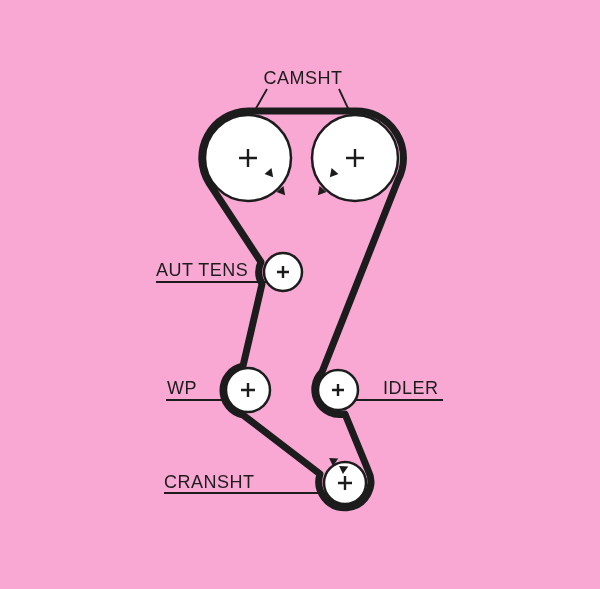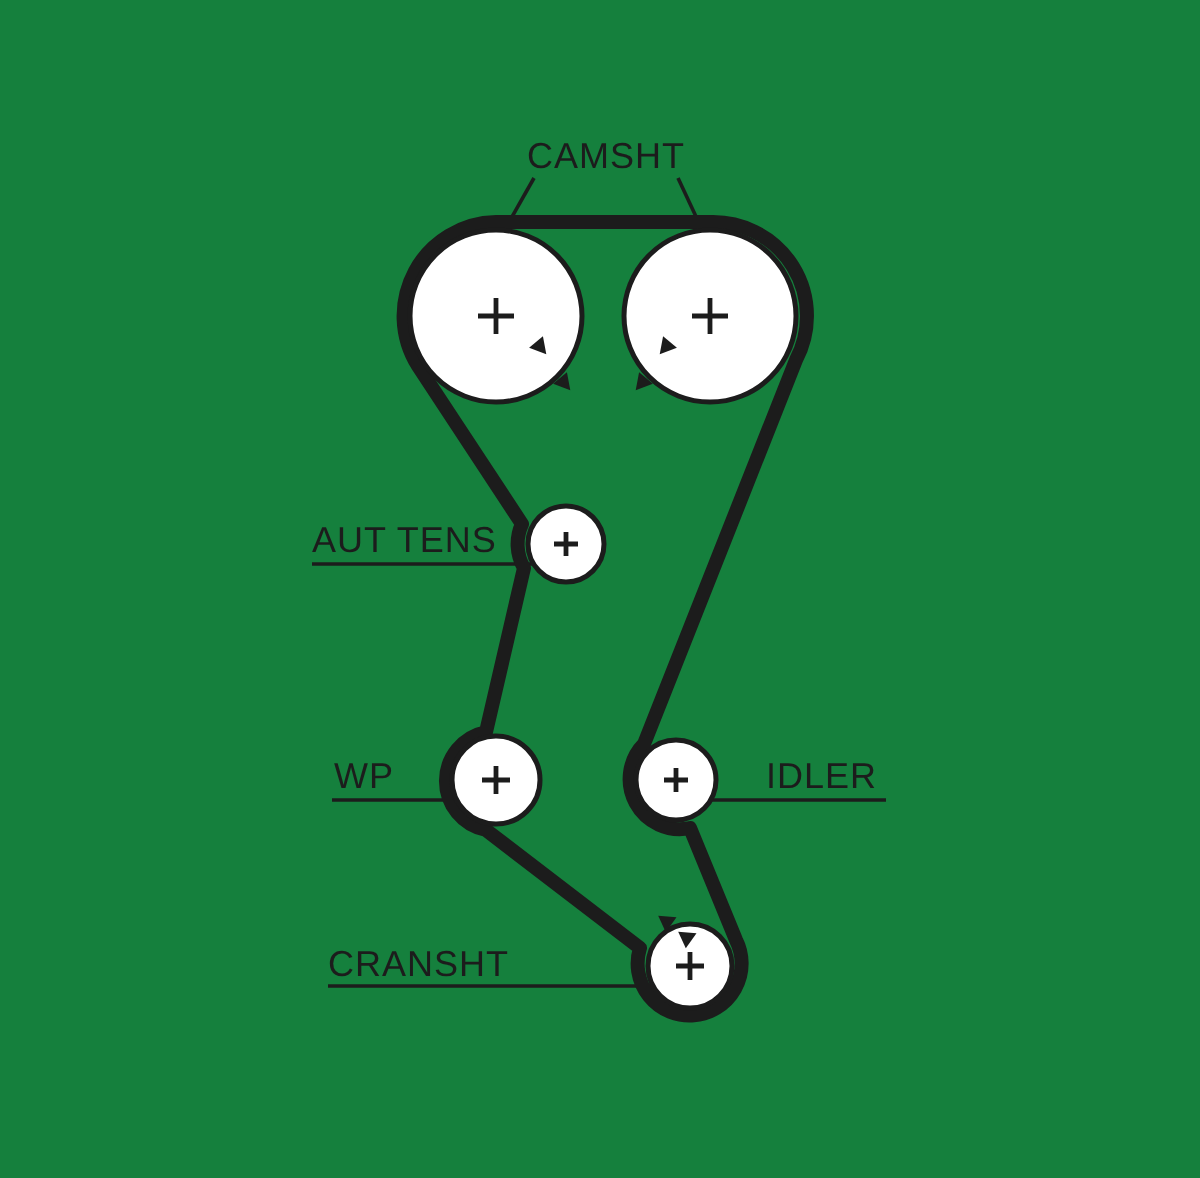--- a/index.html
+++ b/index.html
@@ -8,21 +8,21 @@
     background: #ffffff;
     width: 600px;
     height: 589px;
     overflow: hidden;
     font-family: "Liberation Sans", sans-serif;
   }
   .stage {
     position: relative;
     width: 600px;
     height: 589px;
-    background: #15803d;
+    background: #f9a8d4;
   }
   svg { display: block; }
   .label-text {
     font-family: "Liberation Sans", sans-serif;
     font-size: 18px;
     fill: #1c1c1c;
     letter-spacing: 0.5px;
   }
   .pointer-line {
     stroke: #1c1c1c;

